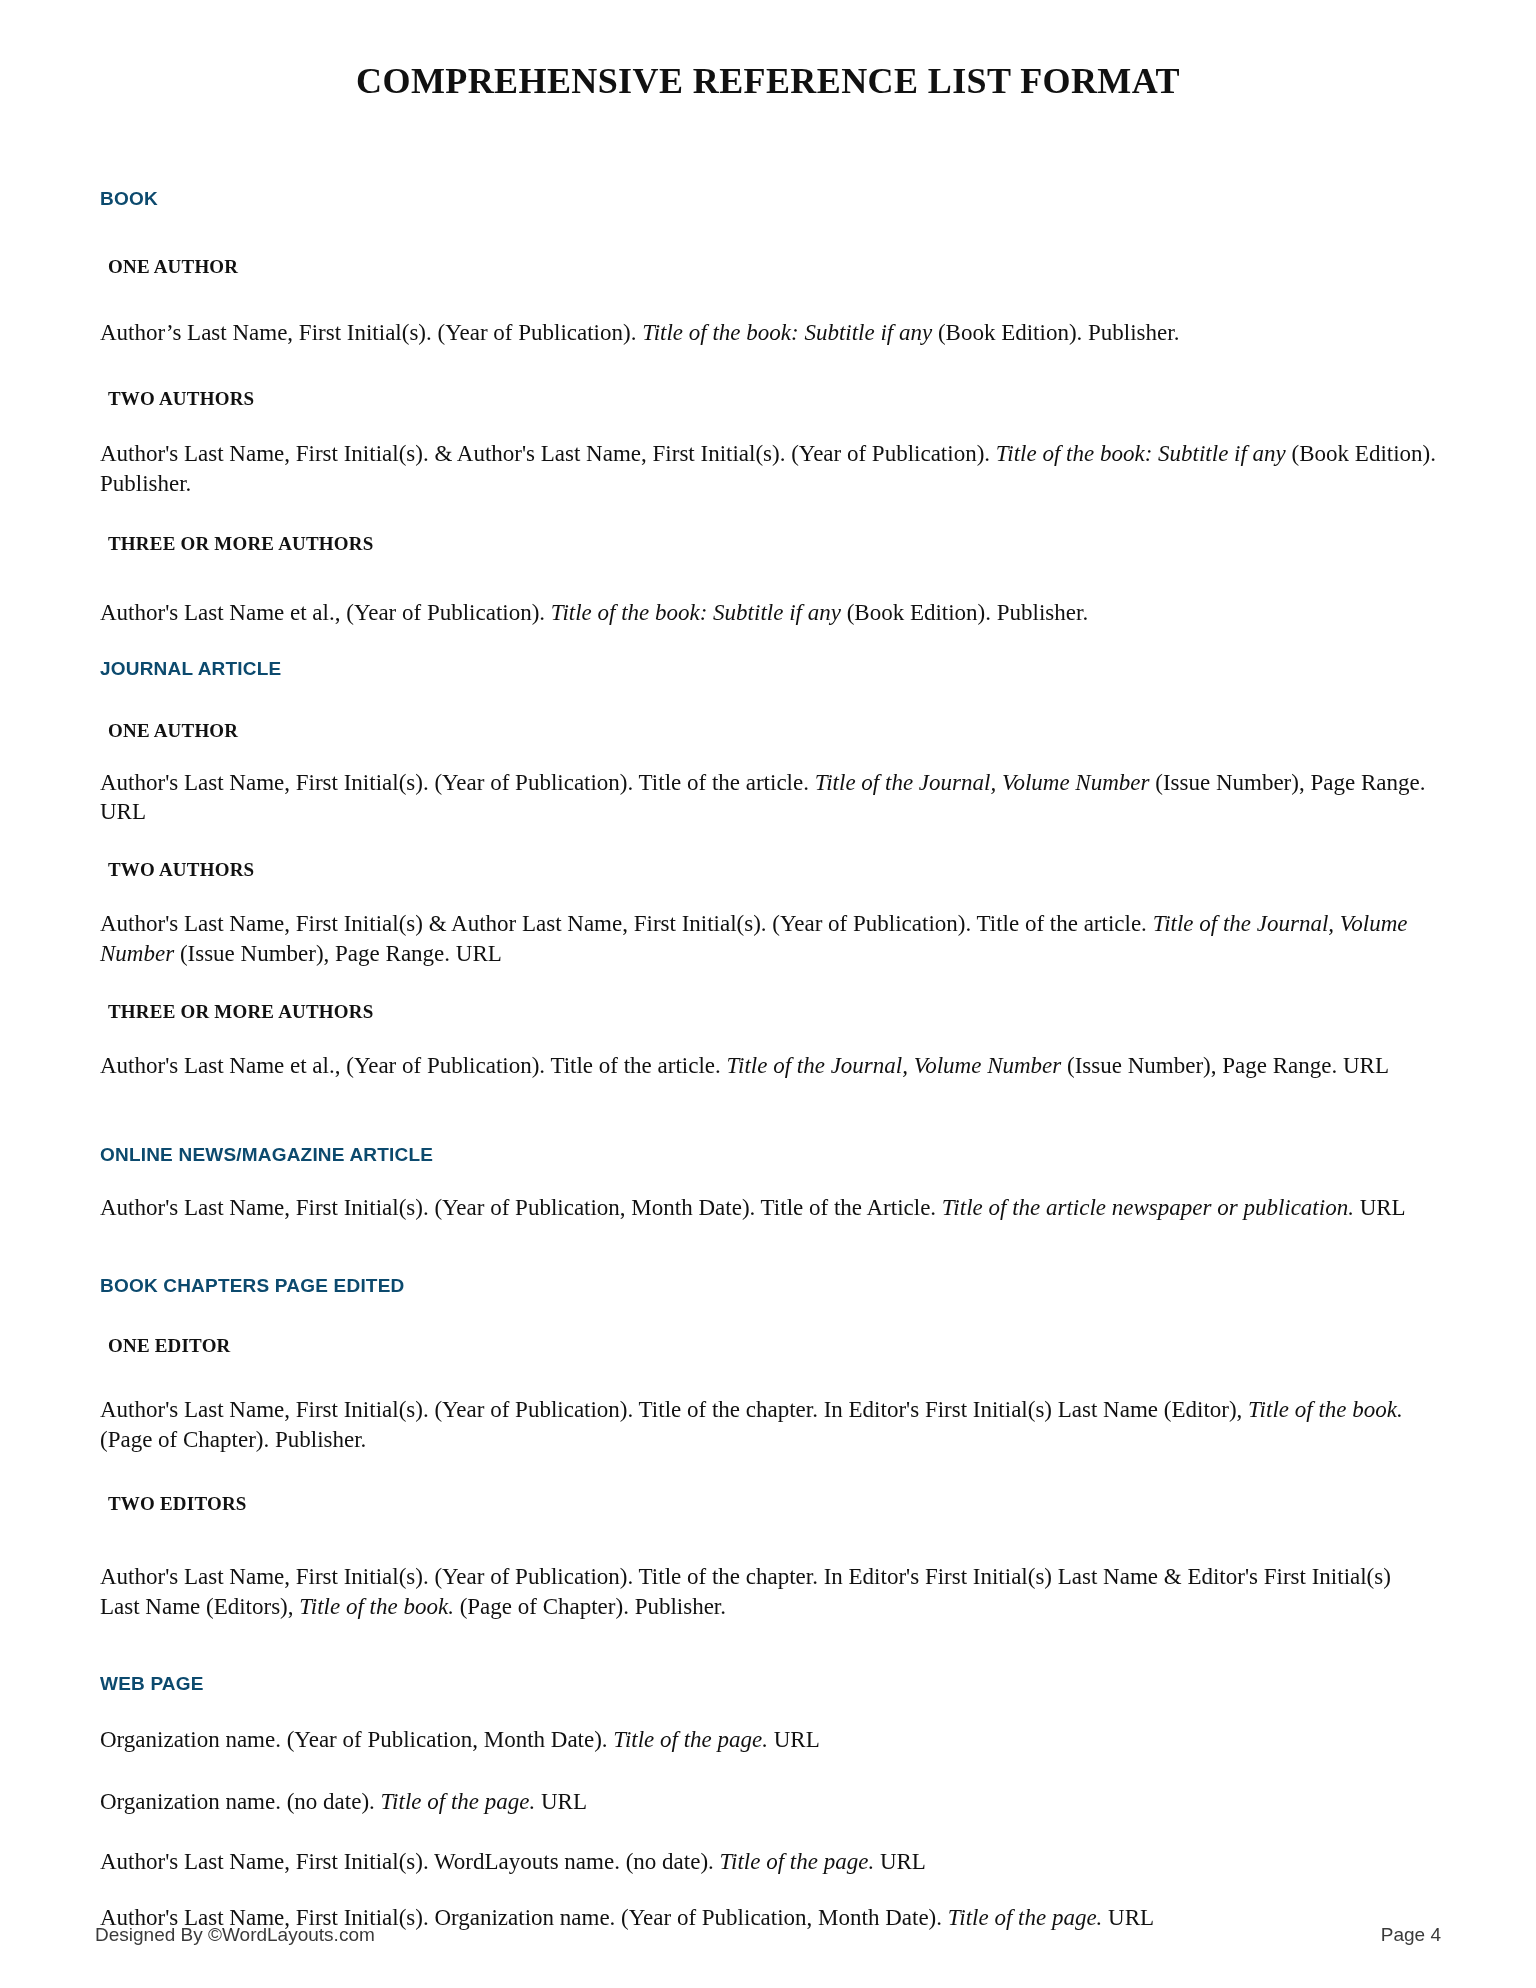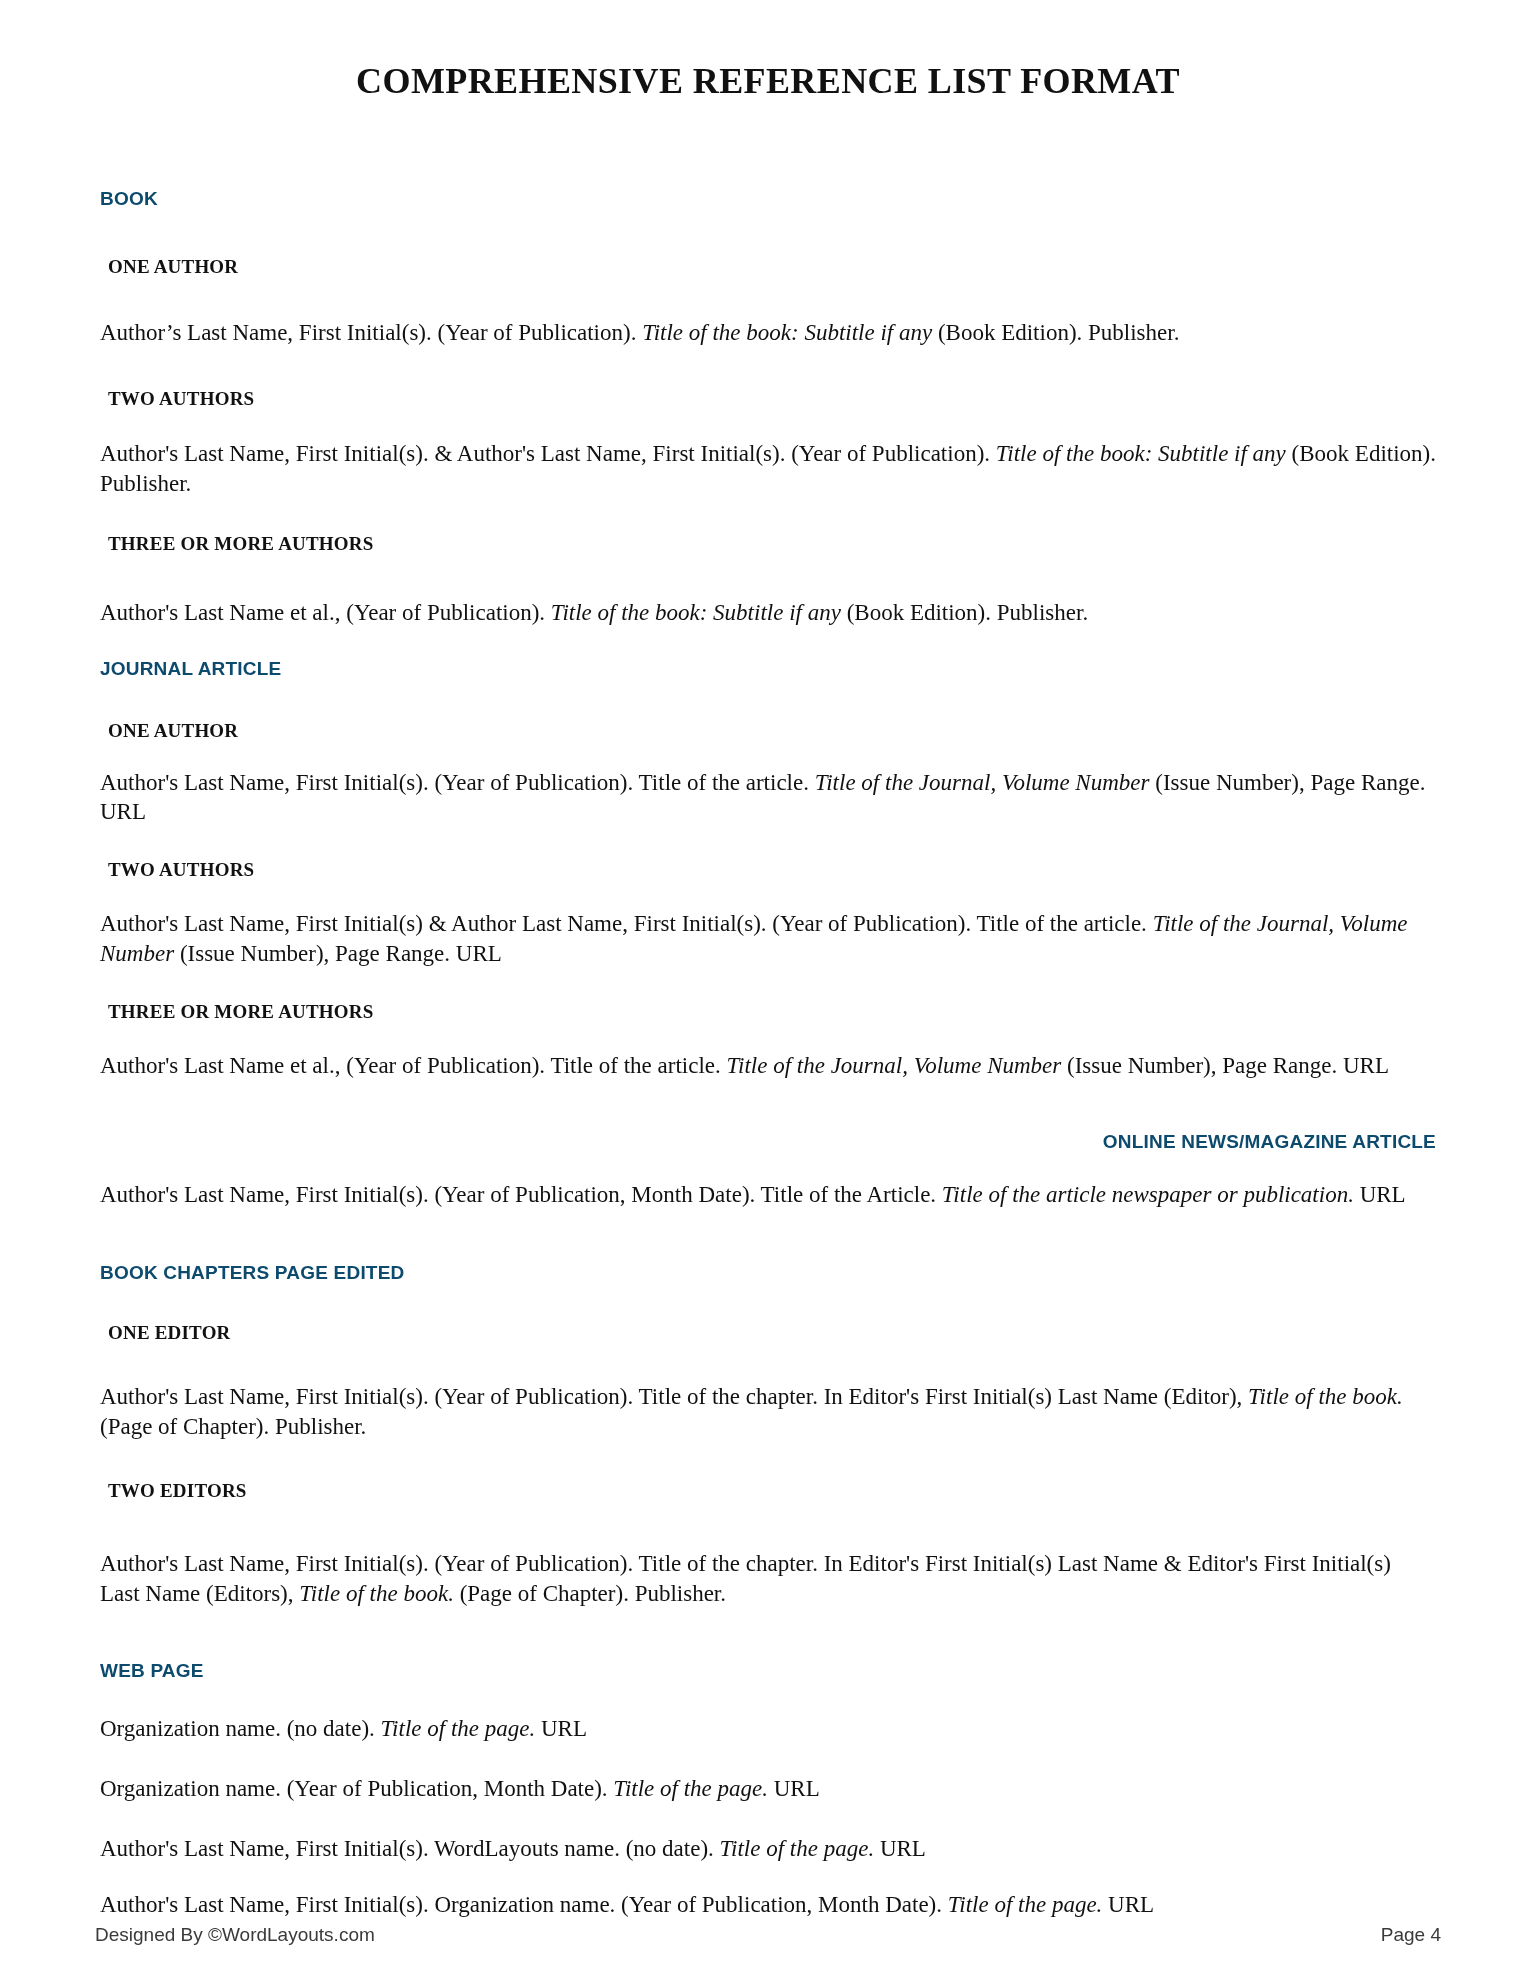--- a/index.html
+++ b/index.html
@@ -72,21 +72,21 @@
   .p-book-three      { margin-top: 43px; }
 
   .sec-journal-title { margin-top: 30px; }
   .sub-one-author-j  { margin-top: 40px; }
   .p-journal-one     { margin-top: 26px; }
   .sub-two-authors-j { margin-top: 32px; }
   .p-journal-two     { margin-top: 28px; }
   .sub-three-j       { margin-top: 32px; }
   .p-journal-three   { margin-top: 28px; }
 
-  .sec-online-title  { margin-top: 50px; text-align: right; }
+  .sec-online-title  { margin-top: 63px; }
   .p-online          { margin-top: 27px; }
 
   .sec-chapter-title { margin-top: 52px; }
   .sub-one-editor    { margin-top: 38px; }
   .p-one-editor      { margin-top: 38px; }
   .sub-two-editors   { margin-top: 38px; }
   .p-two-editors     { margin-top: 47px; }
 
   .sec-webpage-title { margin-top: 52px; }
   .p-web-1           { margin-top: 30px; }
@@ -145,23 +145,23 @@
     <h2 class="h1 sec-chapter-title">BOOK CHAPTERS PAGE EDITED</h2>
 
     <h3 class="h2 sub-one-editor">ONE EDITOR</h3>
     <p class="body-line p-one-editor"><span>Author's Last Name, First Initial(s). (Year of Publication). Title of the chapter. In Editor's First Initial(s) Last Name (Editor), </span><i>Title of the book.</i><span> (Page of Chapter). Publisher.</span></p>
 
     <h3 class="h2 sub-two-editors">TWO EDITORS</h3>
     <p class="body-line p-two-editors"><span>Author's Last Name, First Initial(s). (Year of Publication). Title of the chapter. In Editor's First Initial(s) Last Name &amp; Editor's First Initial(s) Last Name (Editors), </span><i>Title of the book.</i><span> (Page of Chapter). Publisher.</span></p>
 
     <h2 class="h1 sec-webpage-title">WEB PAGE</h2>
 
+    <p class="body-line p-web-1"><span>Organization name. (Year of Publication, Month Date). </span><i>Title of the page.</i><span> URL</span></p>
+
     <p class="body-line p-web-2"><span>Organization name. (no date). </span><i>Title of the page.</i><span> URL</span></p>
-
-    <p class="body-line p-web-1"><span>Organization name. (Year of Publication, Month Date). </span><i>Title of the page.</i><span> URL</span></p>
 
     <p class="body-line p-web-3"><span>Author's Last Name, First Initial(s). WordLayouts name. (no date). </span><i>Title of the page.</i><span> URL</span></p>
 
     <p class="body-line p-web-4"><span>Author's Last Name, First Initial(s). Organization name. (Year of Publication, Month Date). </span><i>Title of the page.</i><span> URL</span></p>
 
   </div>
 
   <div class="footer">
     <span class="footer-left">Designed By ©WordLayouts.com</span>
     <span class="footer-right">Page 4</span>

